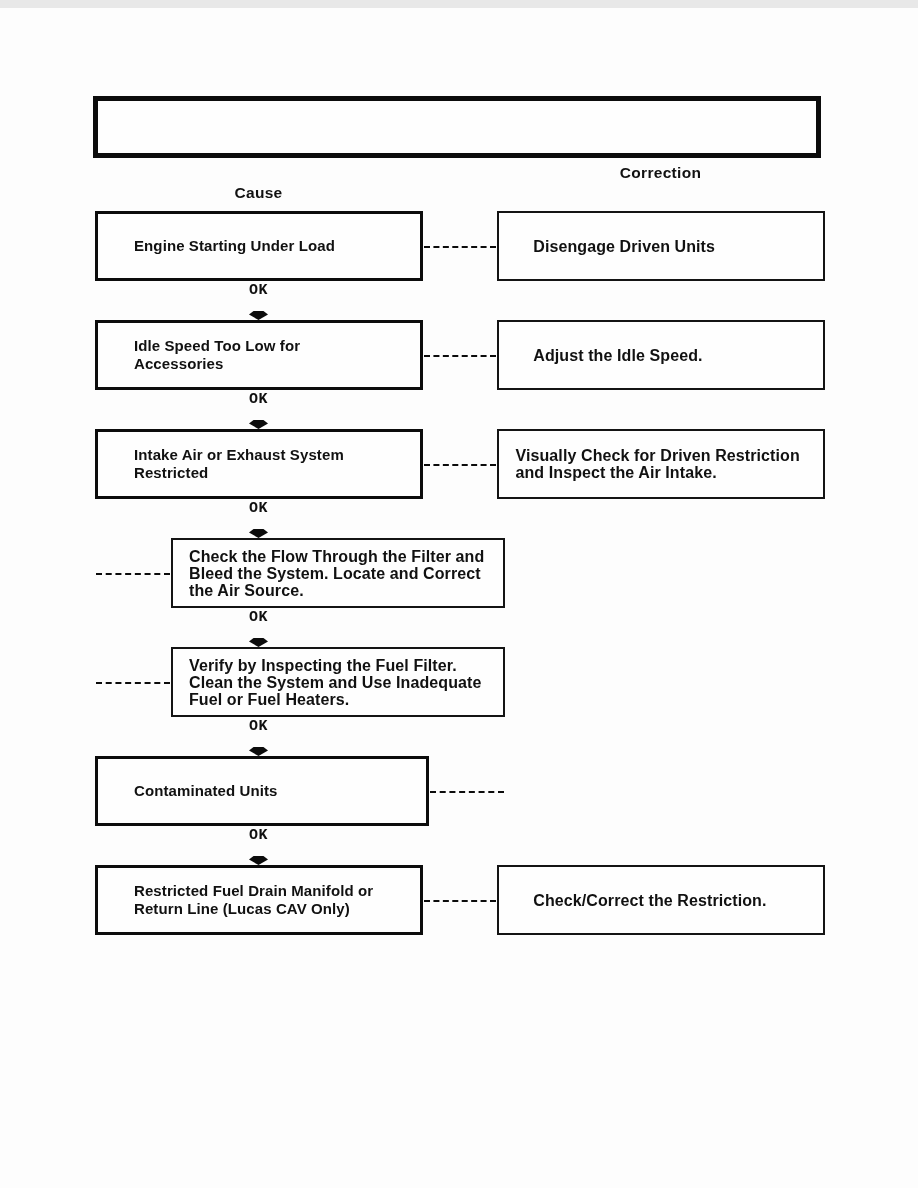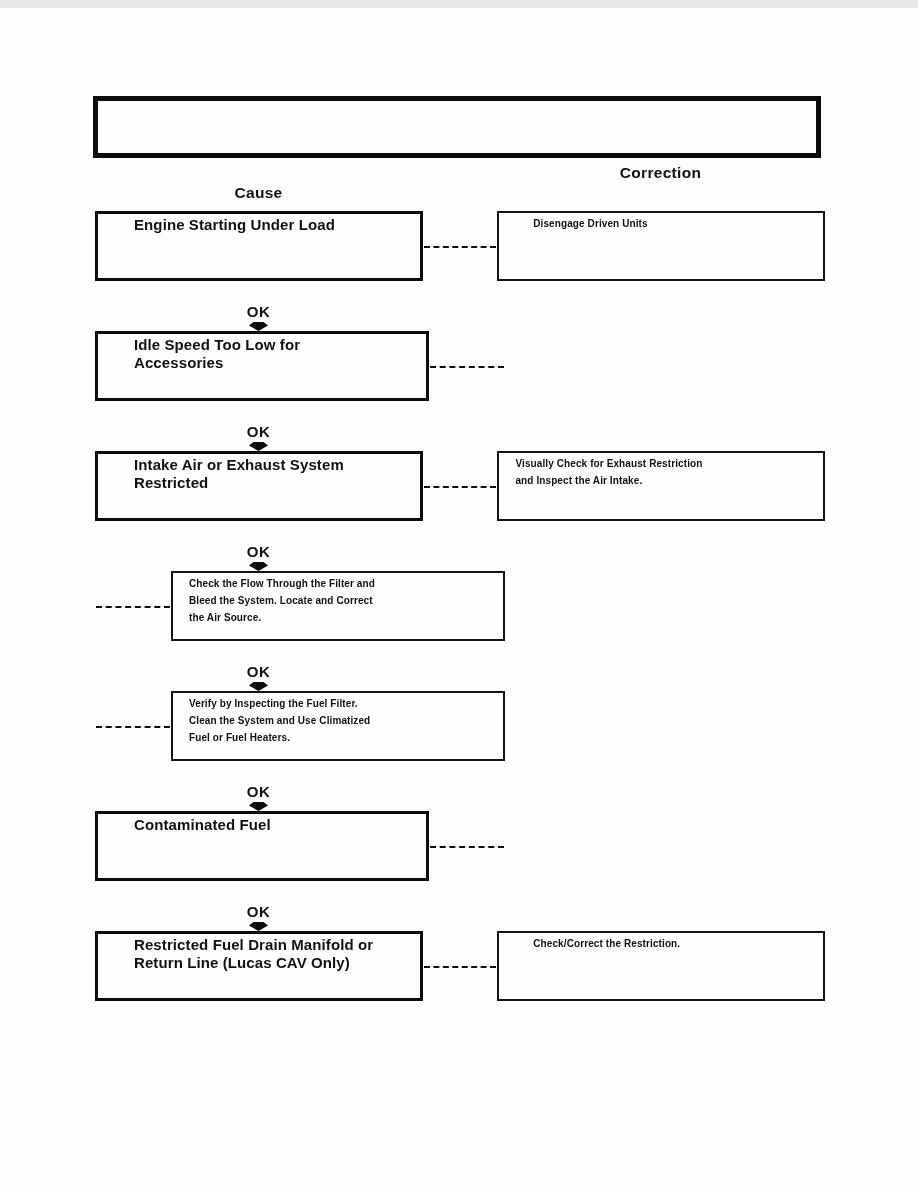--- a/index.html
+++ b/index.html
@@ -53,39 +53,39 @@
     top: 203px;
     width: 730px;
   }
   .row { display: flex; align-items: stretch; }
   .cause-box, .corr-box {
     box-sizing: border-box;
     height: 70px;
     width: 334px;
     background: #fefefe;
     display: flex;
-    align-items: flex-start;
+    align-items: center;
   }
   .cause-box {
     border: 3px solid #0c0c0c;
     padding: 2px 8px 2px 36px;
   }
   .corr-box {
     border: 2px solid #141414;
     padding: 2px 6px 2px 16px;
   }
   .corr-box.single-line { padding-left: 34px; }
   .box-text {
     font-weight: 700;
     font-size: 15px;
     line-height: 18px;
     white-space: pre;
     letter-spacing: 0.1px;
   }
-  .corr-box .box-text { font-size: 10px; line-height: 17px; }
+  .corr-box .box-text { font-size: 16px; line-height: 17px; }
 
   
   .connector {
     width: 76px;
     position: relative;
   }
   .connector::before {
     content: "";
     position: absolute;
     left: 1px;
@@ -94,22 +94,23 @@
     border-top: 2px dashed #0c0c0c;
   }
 
   
   .ok-wrap {
     width: 327px;
     height: 38px;
     display: flex;
     flex-direction: column;
     align-items: center;
-    justify-content: flex-end;
-    padding-top: 12px;
+    justify-content: space-between;
+    padding-top: 1px;
+    font-family: Liberation Mono, monospace;
   }
   .ok-label {
     font-weight: 700;
     font-size: 15px;
     line-height: 17px;
     letter-spacing: 0.5px;
   }
   .down-arrow {
     margin-top: 2px;
     width: 19px;
@@ -144,35 +145,38 @@
     <span class="ok-label">OK</span>
     <span class="down-arrow"></span>
   </div>
 
   <div class="row">
     <div class="cause-box">
       <span class="box-text">Idle Speed Too Low for
 Accessories</span>
     </div>
     <div class="connector"></div>
+    <div class="corr-box single-line">
+      <span class="box-text">Adjust the Idle Speed.</span>
+    </div>
   </div>
 
   <div class="ok-wrap">
     <span class="ok-label">OK</span>
     <span class="down-arrow"></span>
   </div>
 
   <div class="row">
     <div class="cause-box">
       <span class="box-text">Intake Air or Exhaust System
 Restricted</span>
     </div>
     <div class="connector"></div>
     <div class="corr-box">
-      <span class="box-text">Visually Check for Exhaust Restriction
+      <span class="box-text">Visually Check for Driven Restriction
 and Inspect the Air Intake.</span>
     </div>
   </div>
 
   <div class="ok-wrap">
     <span class="ok-label">OK</span>
     <span class="down-arrow"></span>
   </div>
 
   <div class="row">
@@ -186,33 +190,33 @@
 
   <div class="ok-wrap">
     <span class="ok-label">OK</span>
     <span class="down-arrow"></span>
   </div>
 
   <div class="row">
     <div class="connector"></div>
     <div class="corr-box">
       <span class="box-text">Verify by Inspecting the Fuel Filter.
-Clean the System and Use Climatized
+Clean the System and Use Inadequate
 Fuel or Fuel Heaters.</span>
     </div>
   </div>
 
   <div class="ok-wrap">
     <span class="ok-label">OK</span>
     <span class="down-arrow"></span>
   </div>
 
   <div class="row">
     <div class="cause-box">
-      <span class="box-text">Contaminated Fuel</span>
+      <span class="box-text">Contaminated Units</span>
     </div>
     <div class="connector"></div>
   </div>
 
   <div class="ok-wrap">
     <span class="ok-label">OK</span>
     <span class="down-arrow"></span>
   </div>
 
   <div class="row">

